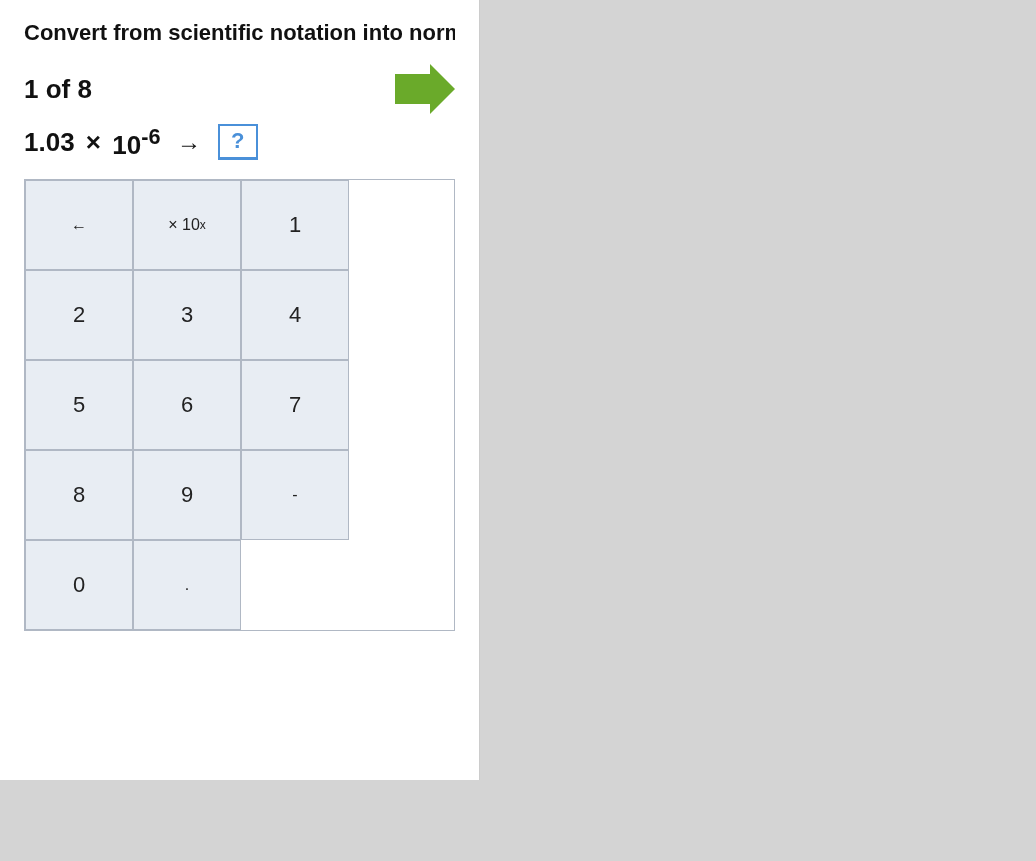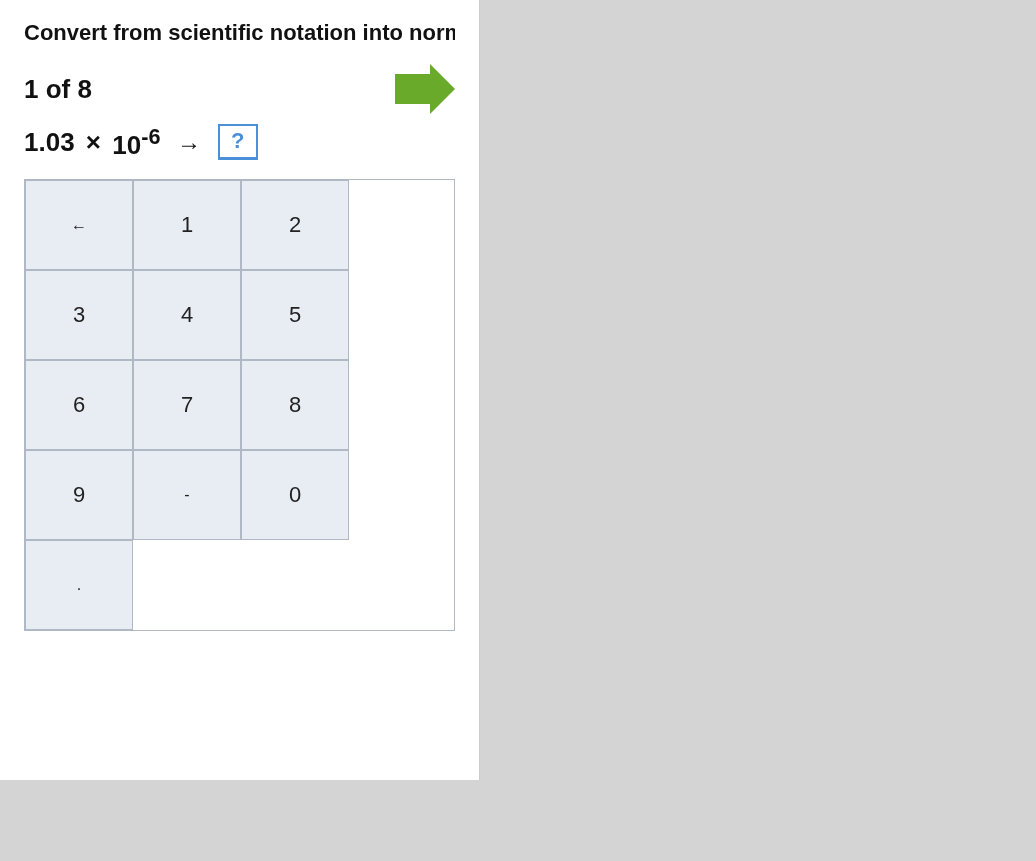--- a/index.html
+++ b/index.html
@@ -138,20 +138,21 @@
       <span>&nbsp;×&nbsp;</span>
       <span>10<sup>-6</sup></span>
     </span>
     <span class="arrow-text">&nbsp;→&nbsp;</span>
     <span class="answer-box">?</span>
   </div>
 
   <div class="keypad">
 
     <button class="key-btn special">←</button>
+    <button class="key-btn special">× 10<sup>x</sup></button>
 
     <button class="key-btn">1</button>
     <button class="key-btn">2</button>
     <button class="key-btn">3</button>
 
     <button class="key-btn">4</button>
     <button class="key-btn">5</button>
     <button class="key-btn">6</button>
 
     <button class="key-btn">7</button>

